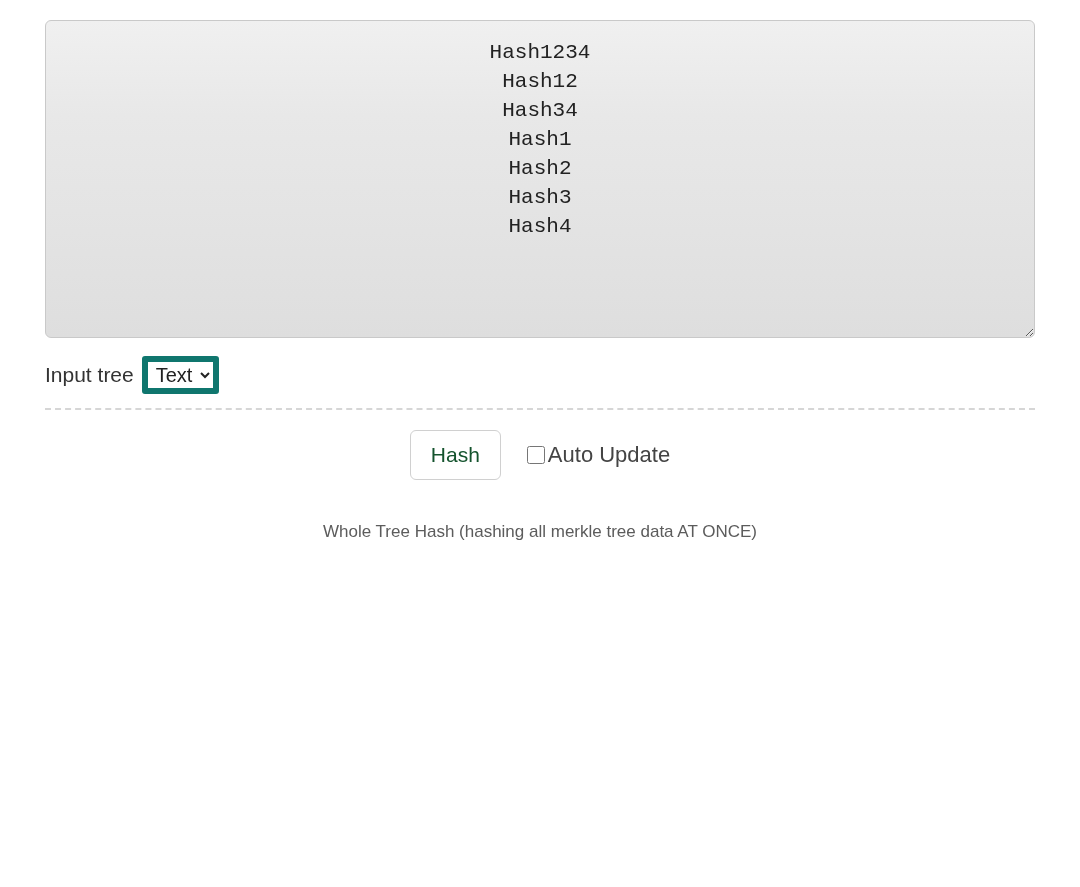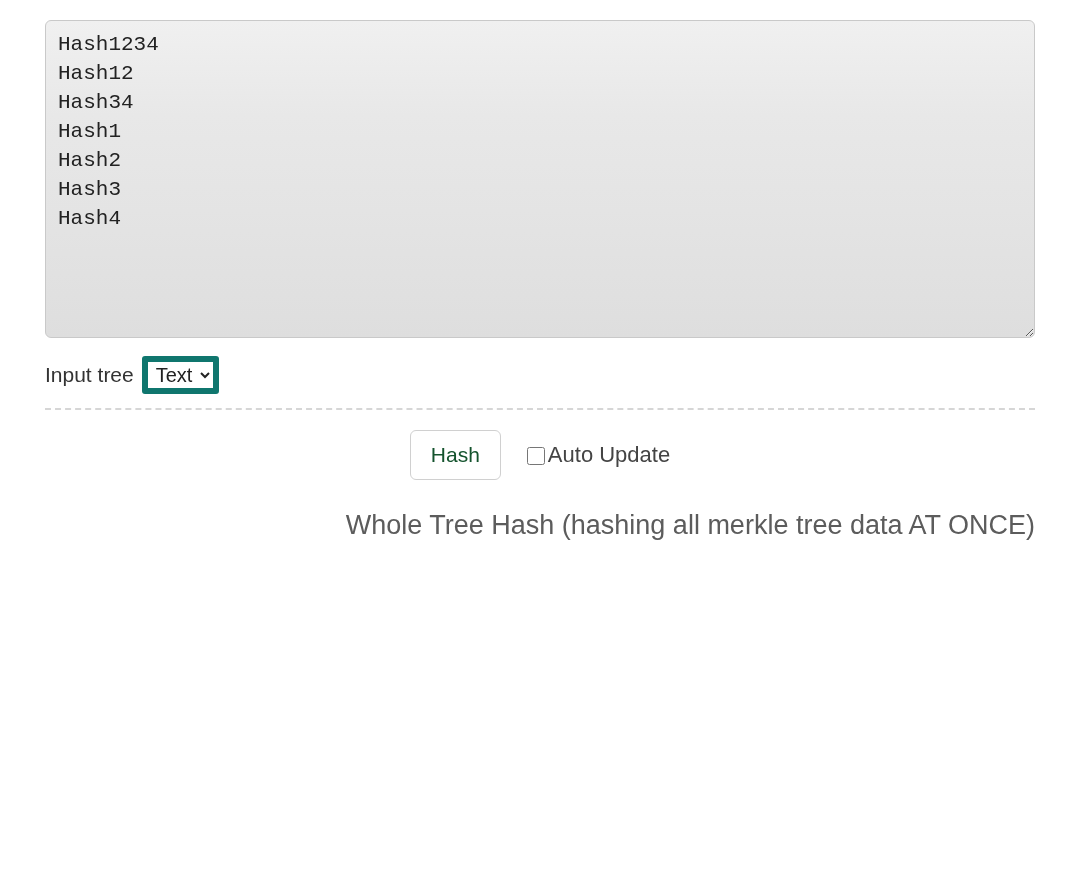--- a/index.html
+++ b/index.html
@@ -13,28 +13,29 @@
   .page {
     width: 1080px;
     padding: 20px 45px 40px 45px;
   }
   .ta {
     width: 100%;
     height: 318px;
     resize: both;
     border: 1px solid #c9c9c9;
     border-radius: 6px;
-    padding: 10px 12px;
+    padding: 18px 12px;
     font-family: "Consolas", "Menlo", "Courier New", monospace;
     font-size: 21px;
     line-height: 1.38;
     color: #222;
     background: linear-gradient(#f0f0f0 0%, #e8e8e8 30%, #e4e4e4 60%, #dedede 100%);
     overflow: auto;
     outline: none;
+    text-align: center;
   }
   .input-type-row {
     margin-top: 14px;
     display: flex;
     align-items: center;
     gap: 8px;
     font-size: 21px;
     color: #333;
   }
   .input-type-row select {
@@ -61,35 +62,35 @@
     padding: 12px 20px;
     font-size: 21px;
     color: #14532d;
     background: #fff;
     border: 1px solid #d0d0d0;
     border-radius: 6px;
     cursor: pointer;
   }
   .auto-row {
     display: flex;
-    align-items: flex-end;
+    align-items: center;
     gap: 0;
     font-size: 22px;
     color: #444;
   }
   .auto-row input[type="checkbox"] {
     width: 18px;
     height: 18px;
     cursor: pointer;
   }
   .caption {
-    text-align: right;
-    font-size: 27px;
+    text-align: center;
+    font-size: 17px;
     color: #5c5c5c;
-    margin-top: 30px;
+    margin-top: 42px;
   }
 </style>
 </head>
 <body>
 
 <div class="page">
 
   <textarea class="ta" style="">Hash1234
 Hash12
 Hash34

